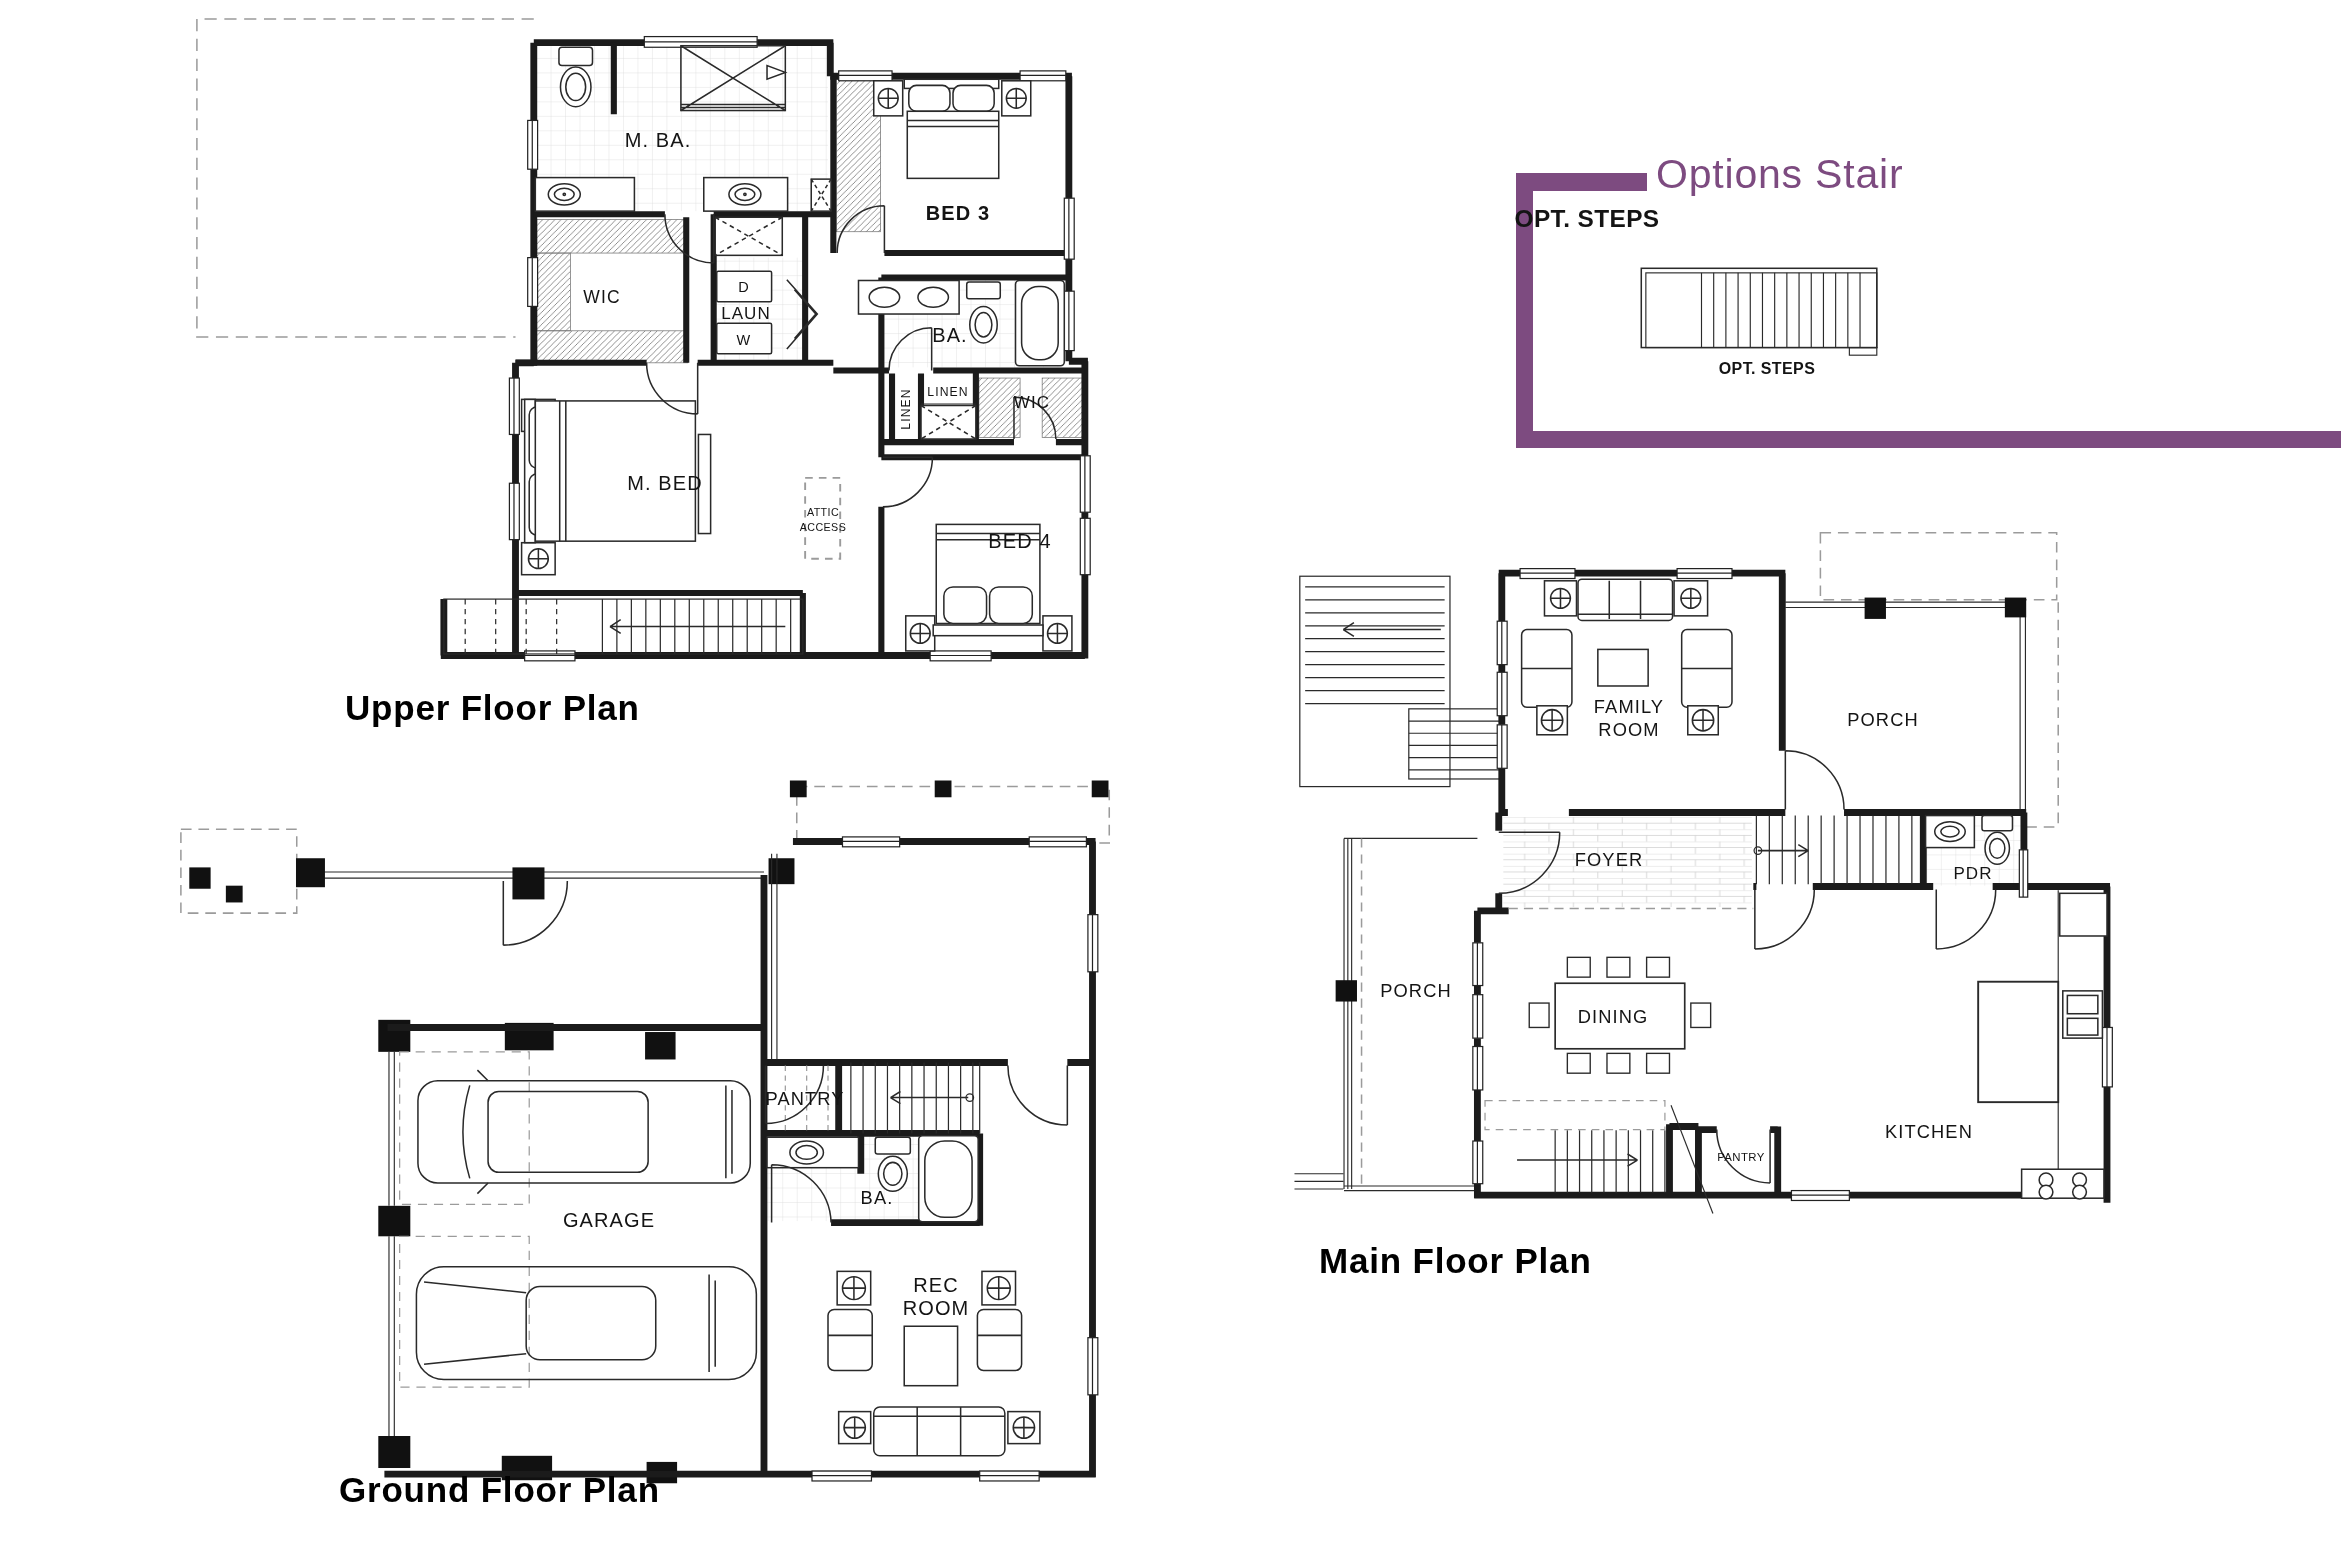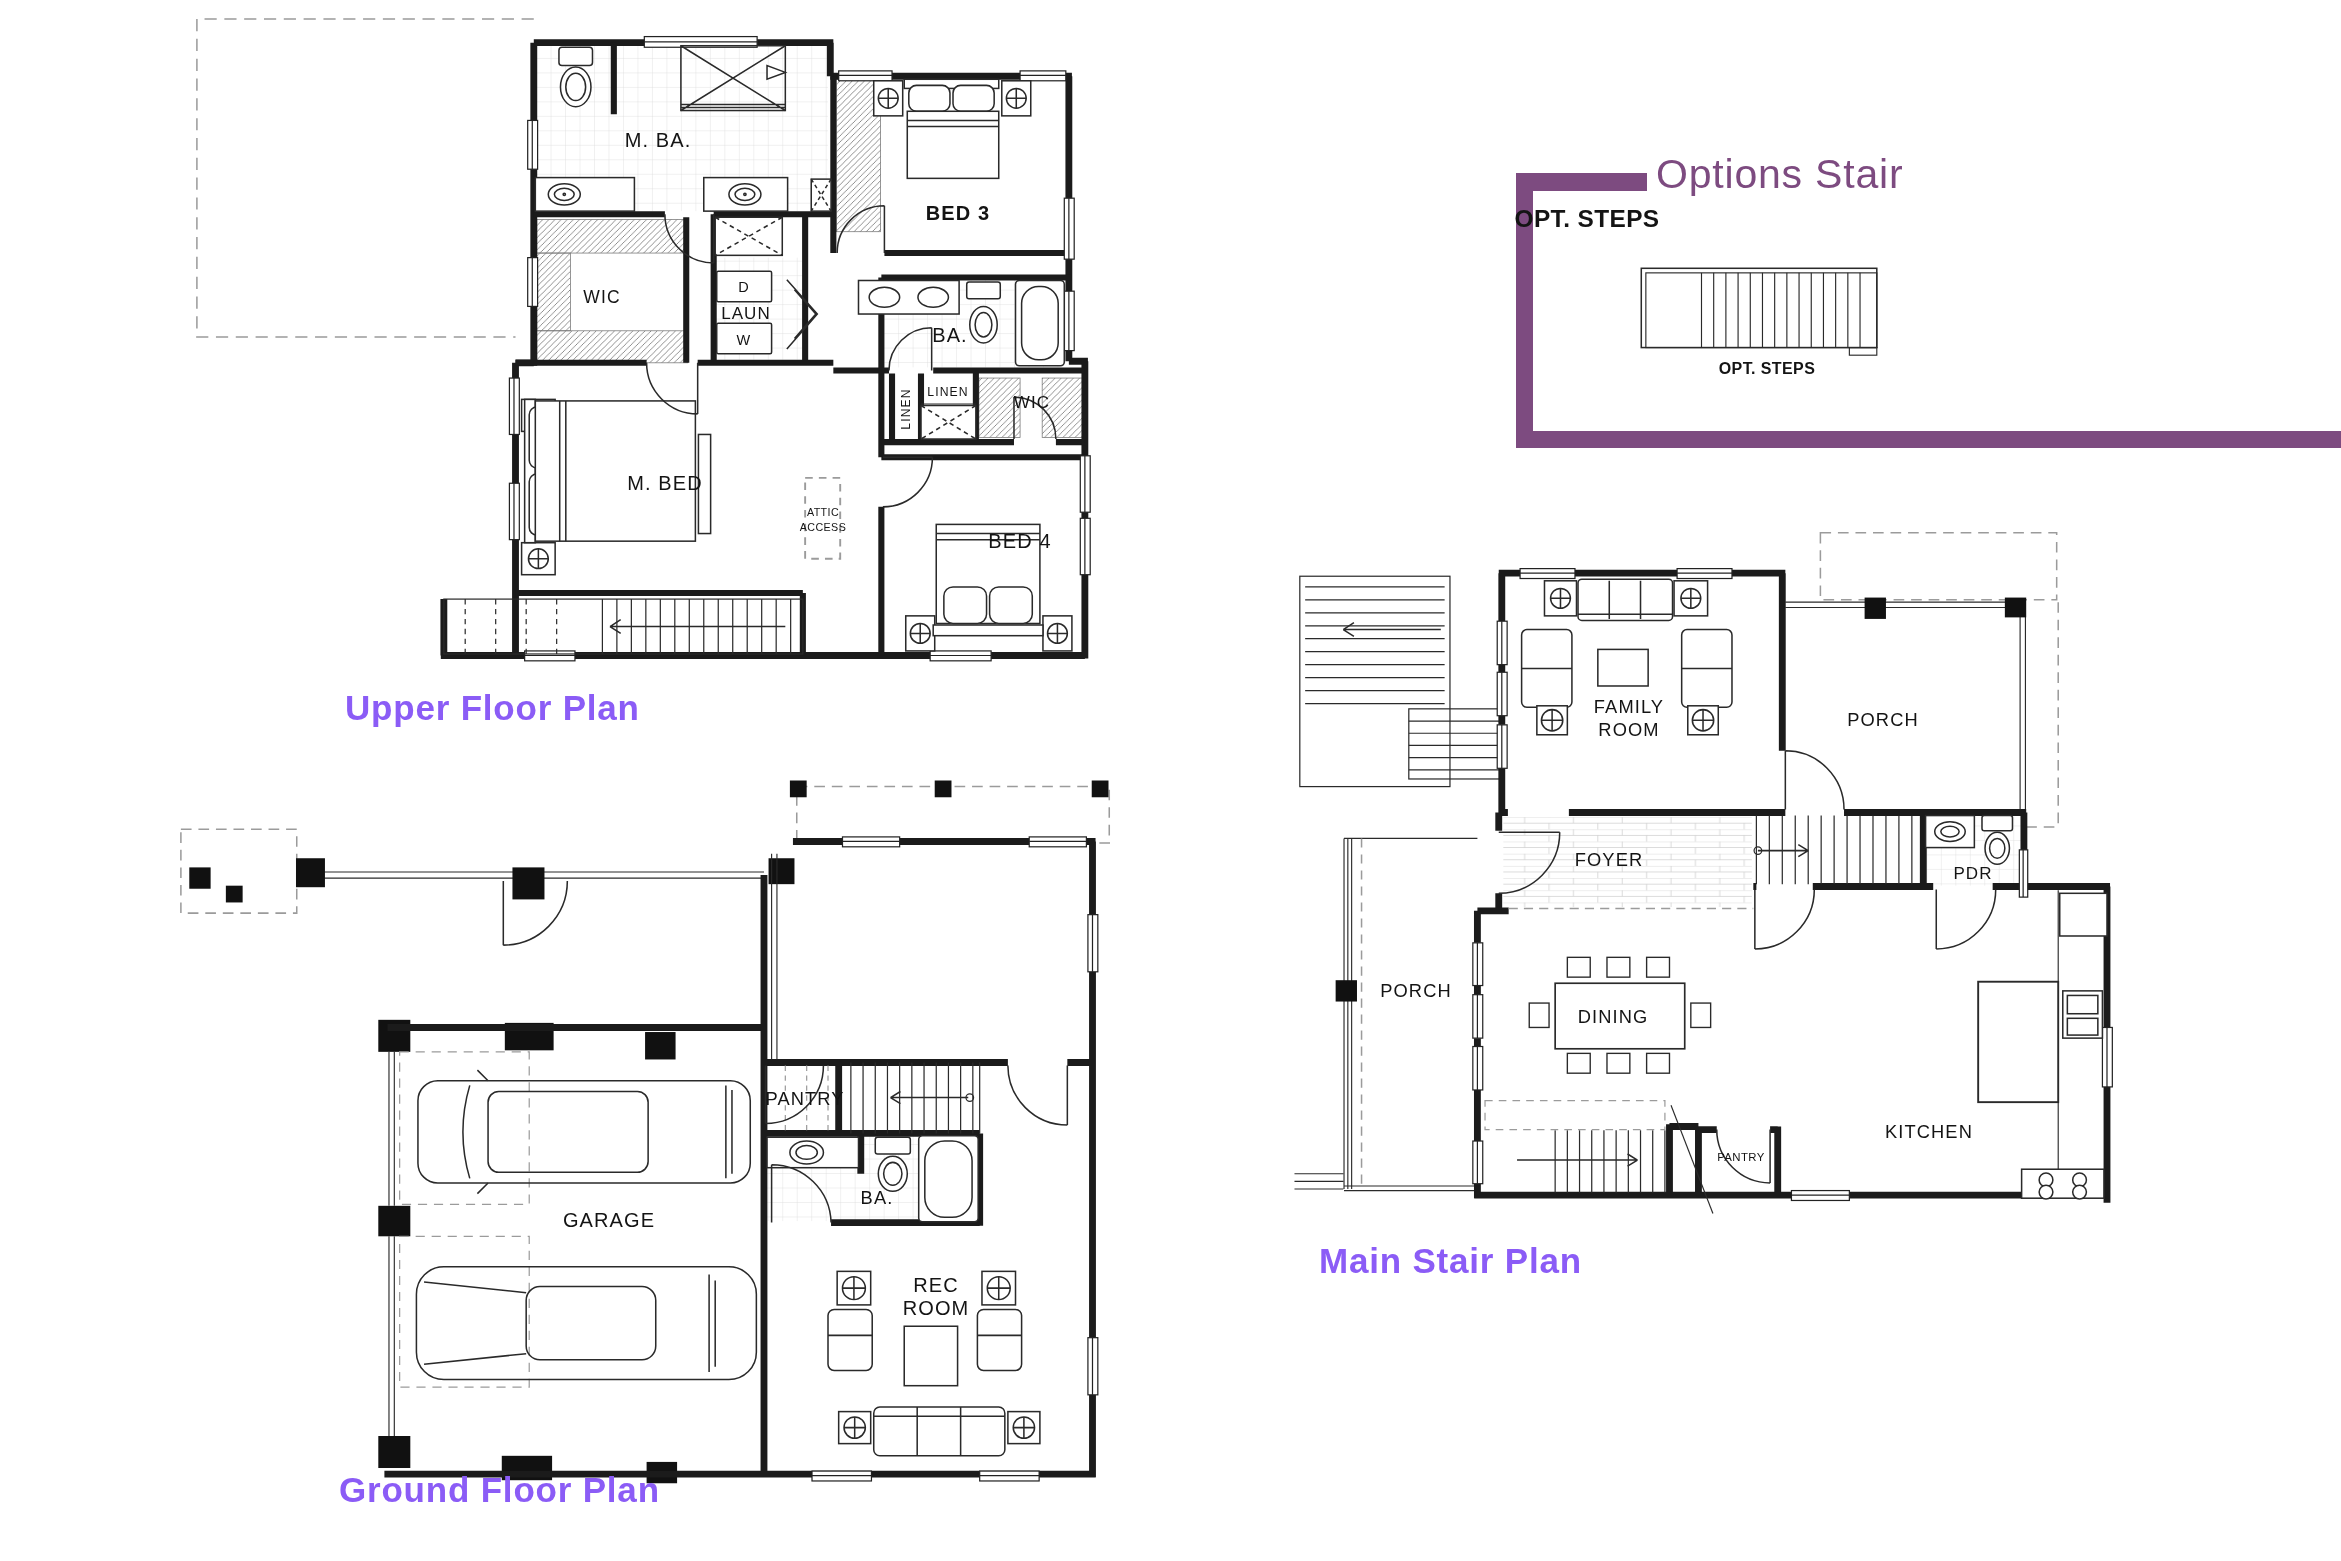--- a/index.html
+++ b/index.html
@@ -2,21 +2,21 @@
 <html style="font-size:12.2px"><head>
 <meta charset="utf-8">
 <style>
   html,body{margin:0;padding:0;background:#ffffff;}
   #canvas{position:relative;width:2342px;height:1561px;background:#ffffff;overflow:hidden;
           font-family:"Liberation Sans",sans-serif;}
   svg{position:absolute;left:0;top:0;}
   .lbl{position:absolute;color:#141414;white-space:nowrap;transform:translate(-50%,-50%);
        letter-spacing:1.1px;font-weight:500;}
   .lbl.rot{transform:translate(-50%,-50%) rotate(-90deg);}
-  .title{position:absolute;color:#8b5cf6;font-weight:600;letter-spacing:0.8px;white-space:nowrap;}
+  .title{position:absolute;color:#000000;font-weight:600;letter-spacing:0.8px;white-space:nowrap;}
   .opt-title{position:absolute;font-weight:400;letter-spacing:0.8px;white-space:nowrap;}
   .purple-bar{position:absolute;}
 </style>
 </head>
 <body>
 
 <div id="canvas">
 
 <svg width="2342" height="1561" viewBox="0 0 3072 2048">
   <defs>
@@ -481,21 +481,21 @@
     <rect x="2426" y="456" width="36" height="10" stroke-width="1.5"></rect>
   </g>
 </svg>
 
 <div class="purple-bar" style="left:1516px;top:173px;width:131px;height:17.5px;background:#7d4b80;"></div>
 <div class="purple-bar" style="left:1516px;top:173px;width:17px;height:275px;background:#7d4b80;"></div>
 <div class="purple-bar" style="left:1516px;top:431px;width:826px;height:17px;background:#7d4b80;"></div>
 
 <div class="title" style="left:345px;top:688px;font-size:35px;">Upper Floor Plan</div>
 <div class="title" style="left:339px;top:1470px;font-size:35px;">Ground Floor Plan</div>
-<div class="title" style="left:1319px;top:1241px;font-size:35px;">Main Stair Plan</div>
+<div class="title" style="left:1319px;top:1241px;font-size:35px;">Main Floor Plan</div>
 <div class="opt-title" style="left:1656px;top:151px;font-size:41px;color:#7d4b80;">Options Stair</div>
 <div class="lbl" style="left:1587px;top:219px;font-size:24.4px;font-weight:700;letter-spacing:0.4px;">OPT. STEPS</div>
 <div class="lbl" style="left:1767px;top:369px;font-size:16px;font-weight:600;letter-spacing:0.4px;">OPT. STEPS</div>
 
 <div class="lbl" style="left:658px;top:140px;font-size:20px;">M. BA.</div>
 <div class="lbl" style="left:602px;top:297px;font-size:17.5px;">WIC</div>
 <div class="lbl" style="left:744px;top:287px;font-size:14.5px;">D</div>
 <div class="lbl" style="left:746px;top:314px;font-size:17px;">LAUN</div>
 <div class="lbl" style="left:744px;top:340px;font-size:14.5px;">W</div>
 <div class="lbl" style="left:958px;top:213px;font-size:20px;font-weight:bold;">BED 3</div>

